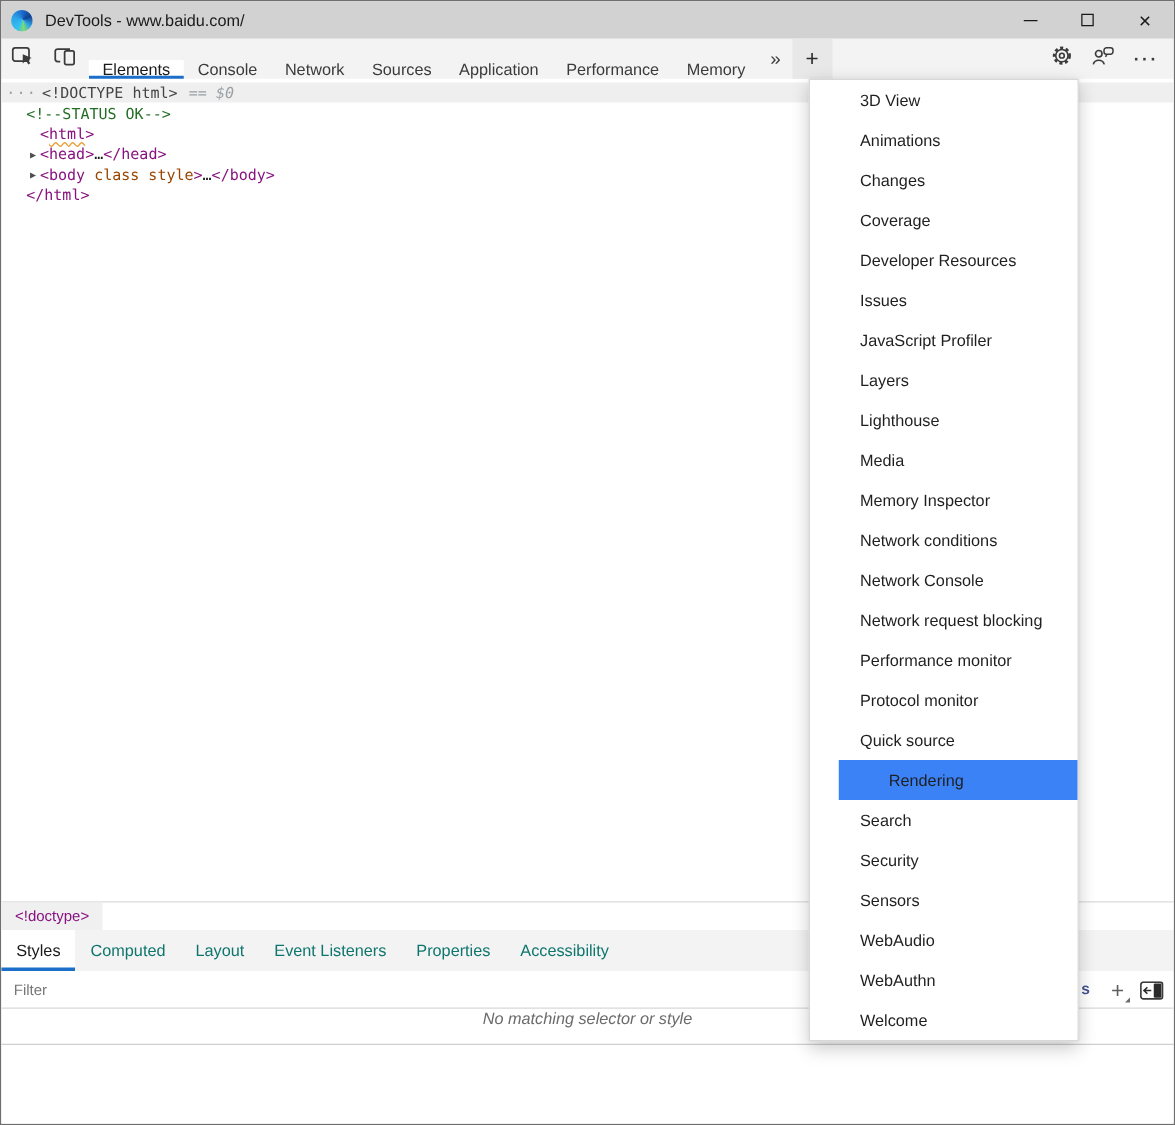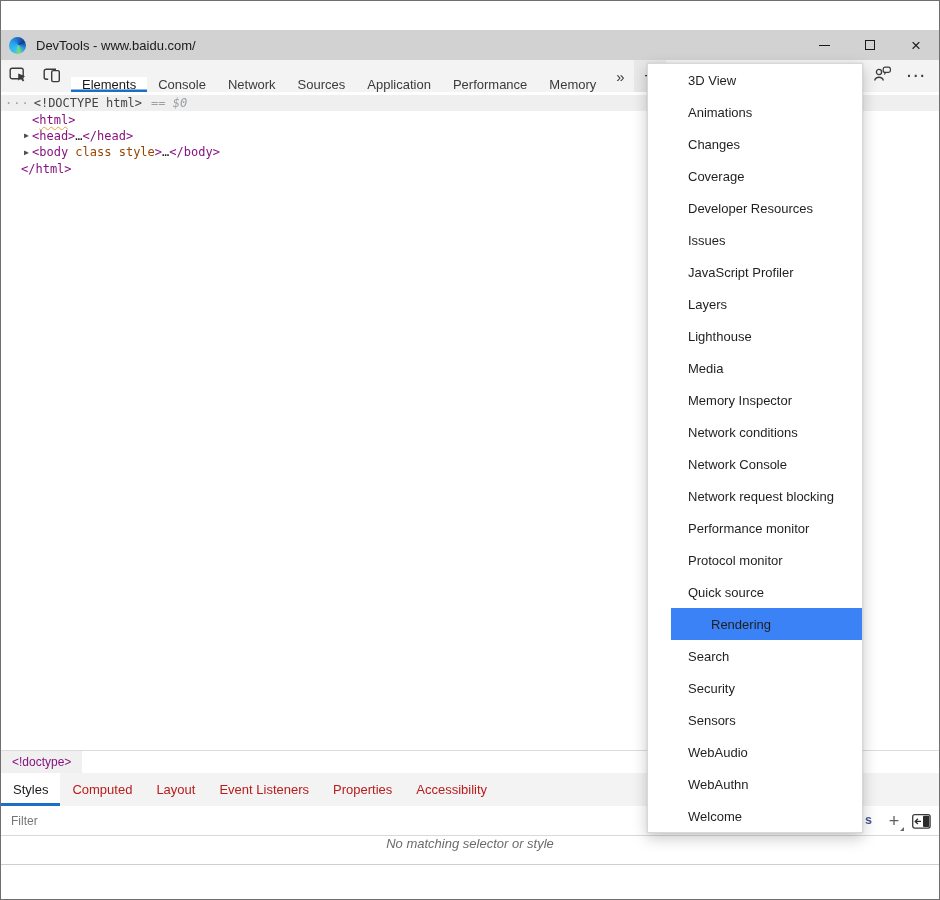--- a/index.html
+++ b/index.html
@@ -2,21 +2,21 @@
 <html><head>
 <meta charset="utf-8">
 <style>
   * { margin:0; padding:0; box-sizing:border-box; }
   body { background:#fff; font-family:"Liberation Sans", sans-serif; }
   .window{
     width:940px; height:900px; position:relative; background:#fff;
     border:1px solid #6f6f6f; overflow:hidden; display:flex; flex-direction:column;
   }
   
-  .titlebar{height:30px; background:#d2d2d2; display:flex; align-items:center; padding-left:8px; flex:0 0 auto;margin-top:29px;}
+  .titlebar{height:30px; background:#d2d2d2; display:flex; align-items:center; padding-left:8px; flex:0 0 auto;}
   .edge-logo{width:17px; height:17px; border-radius:50%; margin-right:10px;
     background:conic-gradient(from 210deg at 55% 45%, #35c1f1 0deg, #2da5e8 70deg, #1b66c9 150deg, #123f8f 215deg, #2da5e8 285deg, #7ddc6e 325deg, #35c1f1 360deg);}
   .titlebar-text{font-size:13px; color:#1a1a1a;}
   .win-controls{margin-left:auto; display:flex; height:100%;}
   .win-btn{width:46px; height:100%; display:flex; align-items:center; justify-content:center; color:#1a1a1a;}
   .glyph-min{width:11px; height:1px; background:#1a1a1a;}
   .glyph-max{width:10px; height:10px; border:1px solid #1a1a1a; background:transparent;}
   .glyph-close{font-size:17px; line-height:1; color:#1a1a1a;}
   
   .toolbar{height:32px; background:#f3f3f3; display:flex; align-items:stretch; flex:0 0 auto; position:relative;}
@@ -43,21 +43,21 @@
   .comment{color:#236e25;}
   .squiggle{text-decoration:underline; text-decoration-style:wavy; text-decoration-color:#e9a33b;
     text-decoration-thickness:1px; text-underline-offset:2px;}
   .arrow{color:#4d4d4d; font-size:8px; width:11px; display:inline-flex; justify-content:center;}
   .noarrow{width:11px; display:inline-block;}
   
   .crumb-bar{height:23px; flex:0 0 auto; border-top:1px solid #dcdcdc; background:#fff; display:flex; align-items:stretch;}
   .crumb-chip{background:#f0f0f0; padding:0 11px; display:flex; align-items:center; font-size:12px; color:#881280;}
   
   .stabs-bar{height:33px; flex:0 0 auto; background:#f3f3f3; display:flex; align-items:stretch;}
-  .stab{padding:0 12px; display:flex; align-items:center; font-size:13px; color:#b91c1c;}
+  .stab{padding:0 12px; display:flex; align-items:center; font-size:13px; color:#0f766e;}
   .stab.active{background:#fff; color:#1a1a1a; box-shadow:inset 0 -3px 0 #1b6fc9;}
   
   .filter-row{height:30px; flex:0 0 auto; background:#fff; border-bottom:1px solid #d9d9d9; position:relative; display:flex; align-items:center;}
   .filter-input{border:none; outline:none; background:transparent; font-family:"Liberation Sans",sans-serif;
     font-size:12px; color:#444; padding-left:10px; width:300px;}
   .filter-input::placeholder{color:#767676; opacity:1;}
   .frag-s{position:absolute; left:864px; top:7px; font-size:12.5px; font-weight:bold; color:#44568f;}
   .new-rule-btn{position:absolute; left:882px; top:3px; width:22px; height:24px; display:flex; align-items:center; justify-content:center;
     color:#5f5f5f; font-size:18px; font-weight:300;}
   .new-rule-btn::after{content:""; position:absolute; right:1px; bottom:2px;
@@ -148,20 +148,23 @@
       </div>
       <div class="tb-icon">
           <span class="dots-text">···</span>
         </div>
     </div>
   </div>
 
   <div class="tree-area">
     <div class="tree-row selected">
       <span class="odots">···</span><span class="doctype">&lt;!DOCTYPE html&gt;</span><span class="hint">== $0</span>
+    </div>
+    <div class="tree-row indent1">
+      <span class="comment">&lt;!--STATUS OK--&gt;</span>
     </div>
     <div class="tree-row indent1">
       <span class="noarrow"></span><span class="tag">&lt;</span><span class="tag squiggle">html</span><span class="tag">&gt;</span>
     </div>
     <div class="tree-row indent1">
       <span class="arrow">▶</span><span class="tag">&lt;head&gt;</span><span>…</span><span class="tag">&lt;/head&gt;</span>
     </div>
     <div class="tree-row indent1">
       <span class="arrow">▶</span><span class="tag">&lt;body</span><span class="attr"> class style</span><span class="tag">&gt;</span><span>…</span><span class="tag">&lt;/body&gt;</span>
     </div>

